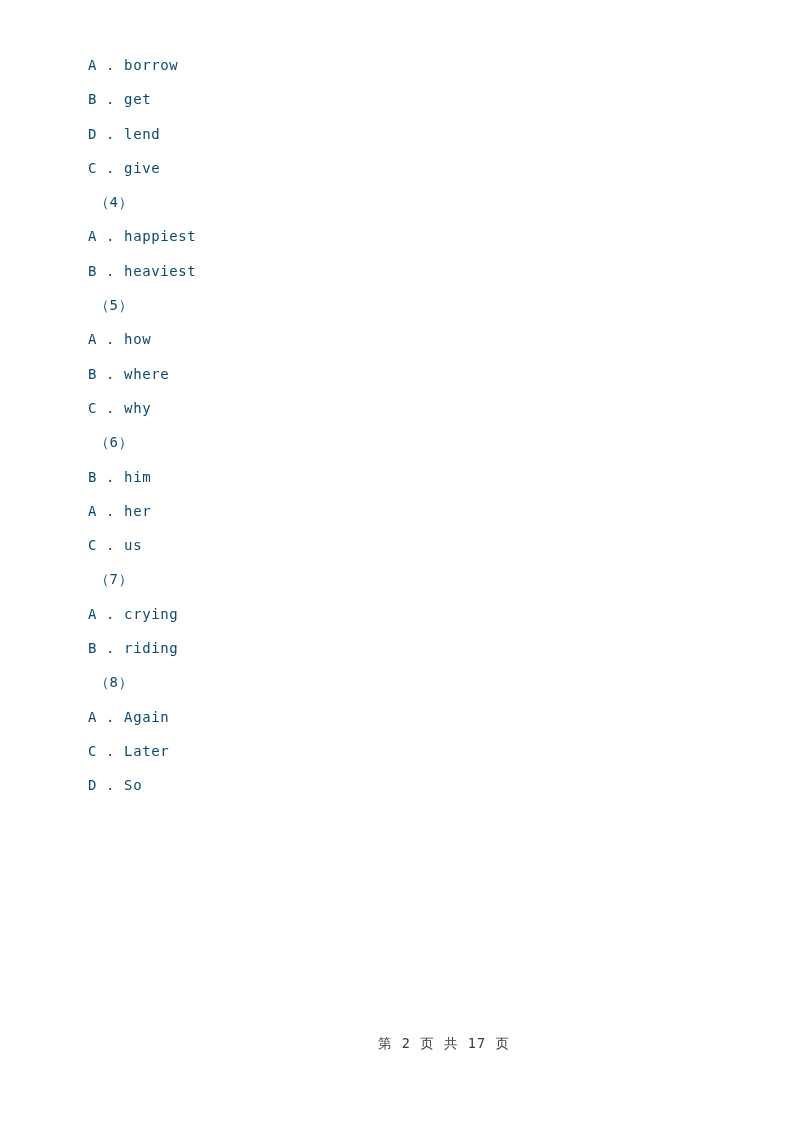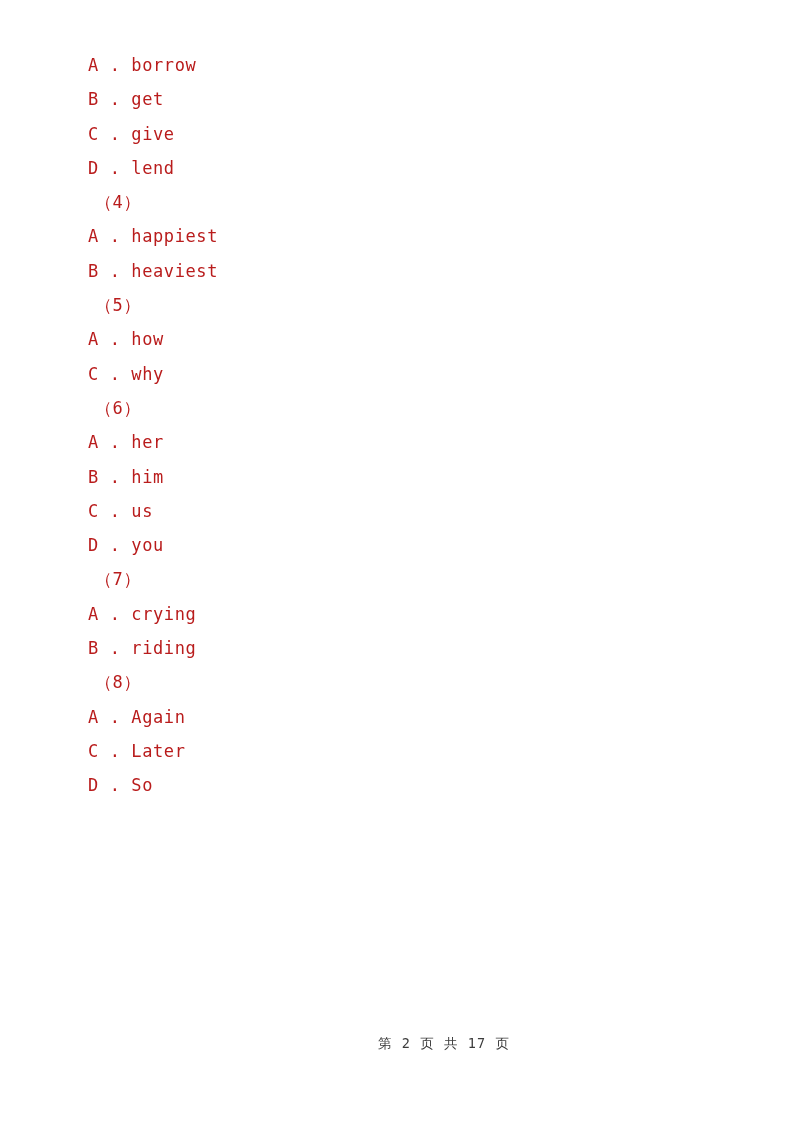--- a/index.html
+++ b/index.html
@@ -29,24 +29,24 @@
   .content {
     position: absolute;
     left: 88px;
     top: 48px;
     width: 640px;
   }
 
   .line {
     height: 34.3px;
     line-height: 34.3px;
-    font-size: 17px;
+    font-size: 14px;
     letter-spacing: 0.6px;
     white-space: pre;
-    color: #b91c1c;
+    color: #0c4a6e;
   }
 
   .line.option {
     padding-left: 0px;
   }
 
   .line.qnum {
     padding-left: 7px;
   }
 
@@ -66,36 +66,36 @@
 </style>
 </head>
 <body>
 
 <div class="page">
 
   <div class="content">
 
     <div class="line option">A . borrow</div>
     <div class="line option">B . get</div>
+    <div class="line option">D . lend</div>
     <div class="line option">C . give</div>
-    <div class="line option">D . lend</div>
 
     <div class="line qnum">（4）</div>
     <div class="line option">A . happiest</div>
     <div class="line option">B . heaviest</div>
 
     <div class="line qnum">（5）</div>
     <div class="line option">A . how</div>
+    <div class="line option">B . where</div>
     <div class="line option">C . why</div>
 
     <div class="line qnum">（6）</div>
+    <div class="line option">B . him</div>
     <div class="line option">A . her</div>
-    <div class="line option">B . him</div>
     <div class="line option">C . us</div>
-    <div class="line option">D . you</div>
 
     <div class="line qnum">（7）</div>
     <div class="line option">A . crying</div>
     <div class="line option">B . riding</div>
 
     <div class="line qnum">（8）</div>
     <div class="line option">A . Again</div>
     <div class="line option">C . Later</div>
     <div class="line option">D . So</div>
 

